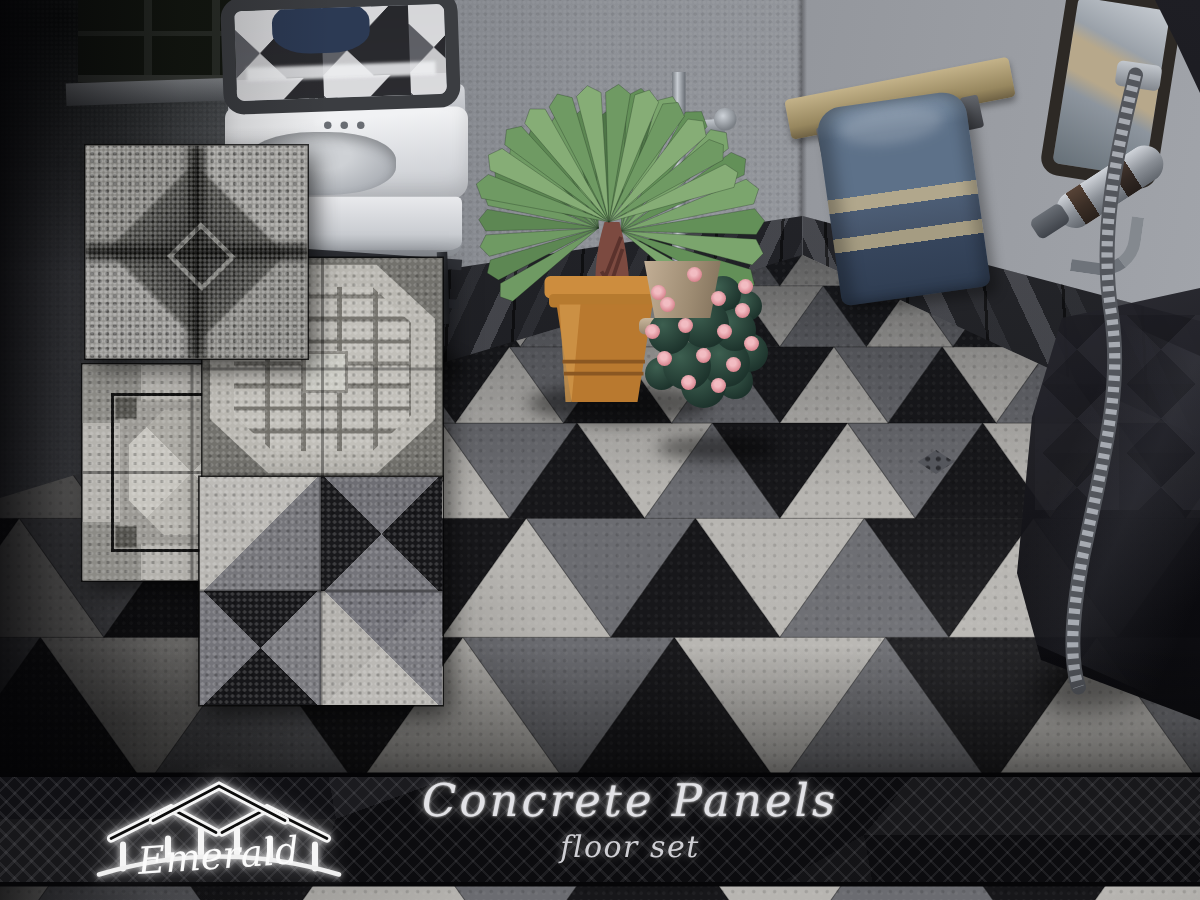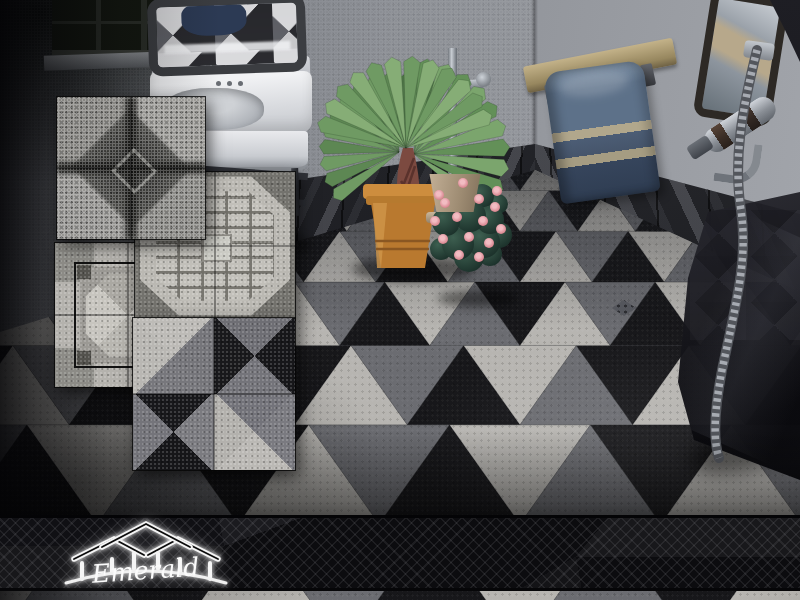--- a/index.html
+++ b/index.html
@@ -618,15 +618,17 @@
           <path d="M78 36 L78 52"></path>
         <path d="M102 36 L102 52"></path>
           <path d="M124 42 L124 56"></path>
           <path d="M154 46 L154 62"></path>
       </g>
       <path d="M10 66 Q90 42 170 66" stroke="#f0f0f0" stroke-width="3"></path>
     </g>
     <text x="90" y="62" text-anchor="middle" font-size="25" font-style="italic" font-family="DejaVu Serif, serif" fill="#fbfbfb" transform="rotate(-4 90 60)">Emerald</text>
   </svg>
   <div class="abs banner-text">
+    <div class="bt-title">Concrete Panels</div>
+    <div class="bt-sub">floor set</div>
   </div>
 
 </div>
 
 </body></html>

